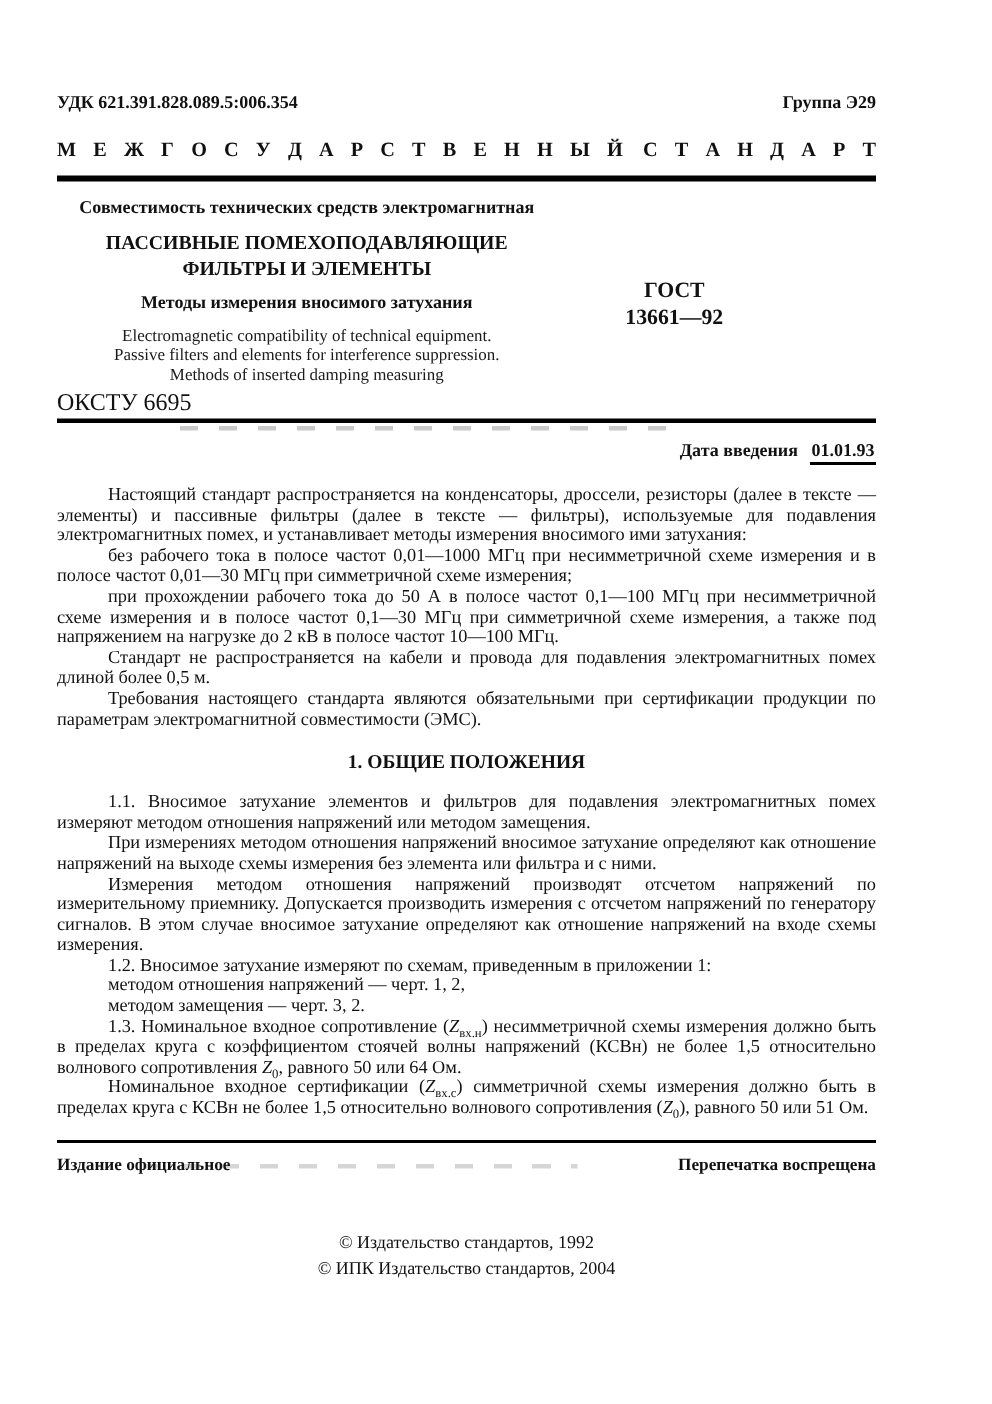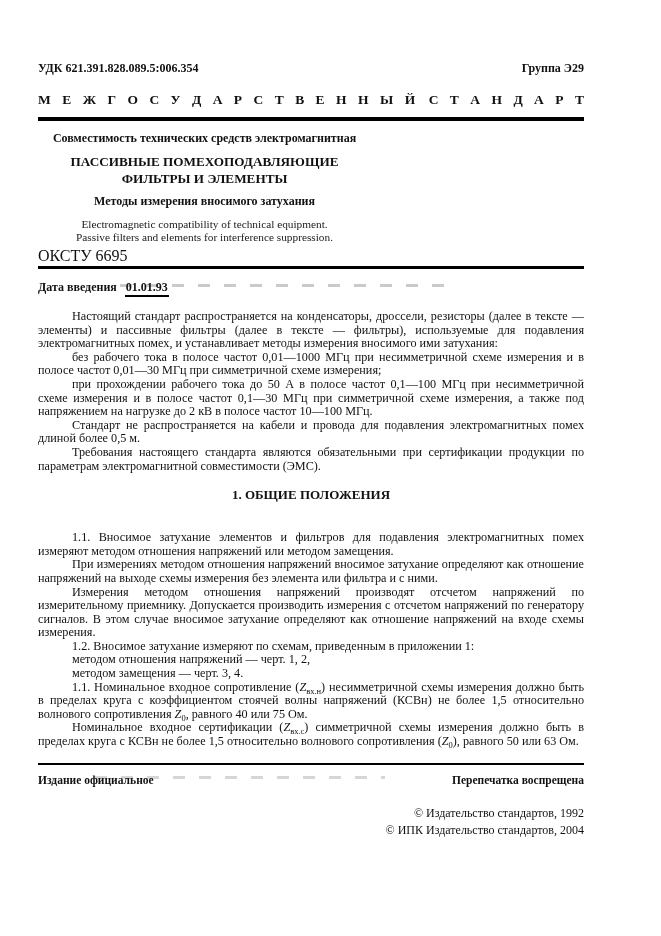--- a/index.html
+++ b/index.html
@@ -36,39 +36,39 @@
   .subtitle { font-weight:bold; font-size:12px; line-height:15px; margin-top:7px; }
   .title-en { font-size:11.3px; line-height:13px; margin-top:9px; color:#1a1a1a; }
   .title-right {
     width:39%; box-sizing:border-box; padding-right:56px; padding-top:18px;
     text-align:center; font-weight:bold; font-size:14.5px; line-height:18px;
   }
 
   .okstu-row { margin-top:5px; font-size:16px; line-height:14px; }
   .rule-mid { margin-top:3px; height:3px; background:#000; }
 
-  .date-row { margin-top:11px; font-weight:bold; font-size:12px; line-height:14px; }
+  .date-row { margin-top:11px; text-align:right; font-weight:bold; font-size:12px; line-height:14px; }
   .date-value { display:inline-block; border-bottom:2px solid #000; padding:0 1px 1px 1px; margin-left:5px; }
 
   
   main { margin-top:13px; font-size:12.2px; line-height:13.6px; text-align:justify; }
   p.para { margin:0; text-indent:34px; }
   p.para sub { font-size:8.5px; line-height:0; }
   .section-heading {
     text-align:center; font-weight:bold; font-size:13px; line-height:16px;
-    margin-top:14px; margin-bottom:28px;
+    margin-top:14px; margin-bottom:12px;
   }
 
   
   .rule-footer { margin-top:14px; height:2px; background:#000; }
   .footer-row {
     margin-top:8px; display:flex; justify-content:space-between;
     font-weight:bold; font-size:11.5px; line-height:14px;
   }
-  .copyright { margin-top:18px; text-align:right; font-size:12px; line-height:17px; }
+  .copyright { margin-top:36px; text-align:center; font-size:12px; line-height:17px; }
 
   
   .artifact { position:absolute; height:3px; opacity:0.45;
     background:repeating-linear-gradient(90deg, rgba(40,40,40,0.55) 0 12px, rgba(0,0,0,0) 12px 26px);
   }
   .artifact-okstu { top:284px; left:120px; width:330px; }
   .artifact-footer { top:776px; left:95px; width:290px; opacity:0.35; }
 </style>
 </head>
 <body>
@@ -88,21 +88,26 @@
 
     <div class="title-block">
       <div class="title-left">
         <div class="subject">Совместимость технических средств электромагнитная</div>
         <div class="main-title">ПАССИВНЫЕ ПОМЕХОПОДАВЛЯЮЩИЕ</div>
         <div class="main-title">ФИЛЬТРЫ И ЭЛЕМЕНТЫ</div>
         <div class="subtitle">Методы измерения вносимого затухания</div>
         <div class="title-en">
           <div>Electromagnetic compatibility of technical equipment.</div>
           <div>Passive filters and elements for interference suppression.</div>
+          <div>Methods of inserted damping measuring</div>
         </div>
+      </div>
+      <div class="title-right">
+        <div>ГОСТ</div>
+        <div>13661—92</div>
       </div>
     </div>
 
     <div class="okstu-row">ОКСТУ 6695</div>
     <div class="rule-mid"></div>
 
     <div class="date-row">
       <span>Дата введения</span>
       <span class="date-value">01.01.93</span>
     </div>
@@ -115,23 +120,23 @@
           <p class="para"><span>Стандарт не распространяется на кабели и провода для подавления электромагнитных помех длиной более 0,5 м.</span></p>
           <p class="para"><span>Требования настоящего стандарта являются обязательными при сертификации продукции по параметрам электромагнитной совместимости (ЭМС).</span></p>
         </div>
       <div class="section-heading">1. ОБЩИЕ ПОЛОЖЕНИЯ</div>
       <div>
           <p class="para"><span>1.1. Вносимое затухание элементов и фильтров для подавления электромагнитных помех измеряют методом отношения напряжений или методом замещения.</span></p>
           <p class="para"><span>При измерениях методом отношения напряжений вносимое затухание определяют как отношение напряжений на выходе схемы измерения без элемента или фильтра и с ними.</span></p>
           <p class="para"><span>Измерения методом отношения напряжений производят отсчетом напряжений по измерительному приемнику. Допускается производить измерения с отсчетом напряжений по генератору сигналов. В этом случае вносимое затухание определяют как отношение напряжений на входе схемы измерения.</span></p>
           <p class="para"><span>1.2. Вносимое затухание измеряют по схемам, приведенным в приложении 1:</span></p>
           <p class="para"><span>методом отношения напряжений — черт. 1, 2,</span></p>
-          <p class="para"><span>методом замещения — черт. 3, 4.</span></p>
-          <p class="para"><span>1.1. Номинальное входное сопротивление (</span><i>Z</i><sub>вх.н</sub><span>) несимметричной схемы измерения должно быть в пределах круга с коэффициентом стоячей волны напряжений (КСВн) не более 1,5 относительно волнового сопротивления </span><i>Z</i><sub>0</sub><span>, равного 40 или 75 Ом.</span></p>
-          <p class="para"><span>Номинальное входное сертификации (</span><i>Z</i><sub>вх.с</sub><span>) симметричной схемы измерения должно быть в пределах круга с КСВн не более 1,5 относительно волнового сопротивления (</span><i>Z</i><sub>0</sub><span>), равного 50 или 63 Ом.</span></p>
+          <p class="para"><span>методом замещения — черт. 3, 2.</span></p>
+          <p class="para"><span>1.3. Номинальное входное сопротивление (</span><i>Z</i><sub>вх.н</sub><span>) несимметричной схемы измерения должно быть в пределах круга с коэффициентом стоячей волны напряжений (КСВн) не более 1,5 относительно волнового сопротивления </span><i>Z</i><sub>0</sub><span>, равного 50 или 64 Ом.</span></p>
+          <p class="para"><span>Номинальное входное сертификации (</span><i>Z</i><sub>вх.с</sub><span>) симметричной схемы измерения должно быть в пределах круга с КСВн не более 1,5 относительно волнового сопротивления (</span><i>Z</i><sub>0</sub><span>), равного 50 или 51 Ом.</span></p>
         </div>
     </main>
 
     <div class="rule-footer"></div>
     <div class="footer-row">
       <span>Издание официальное</span>
       <span>Перепечатка воспрещена</span>
     </div>
 
     <div class="copyright">

